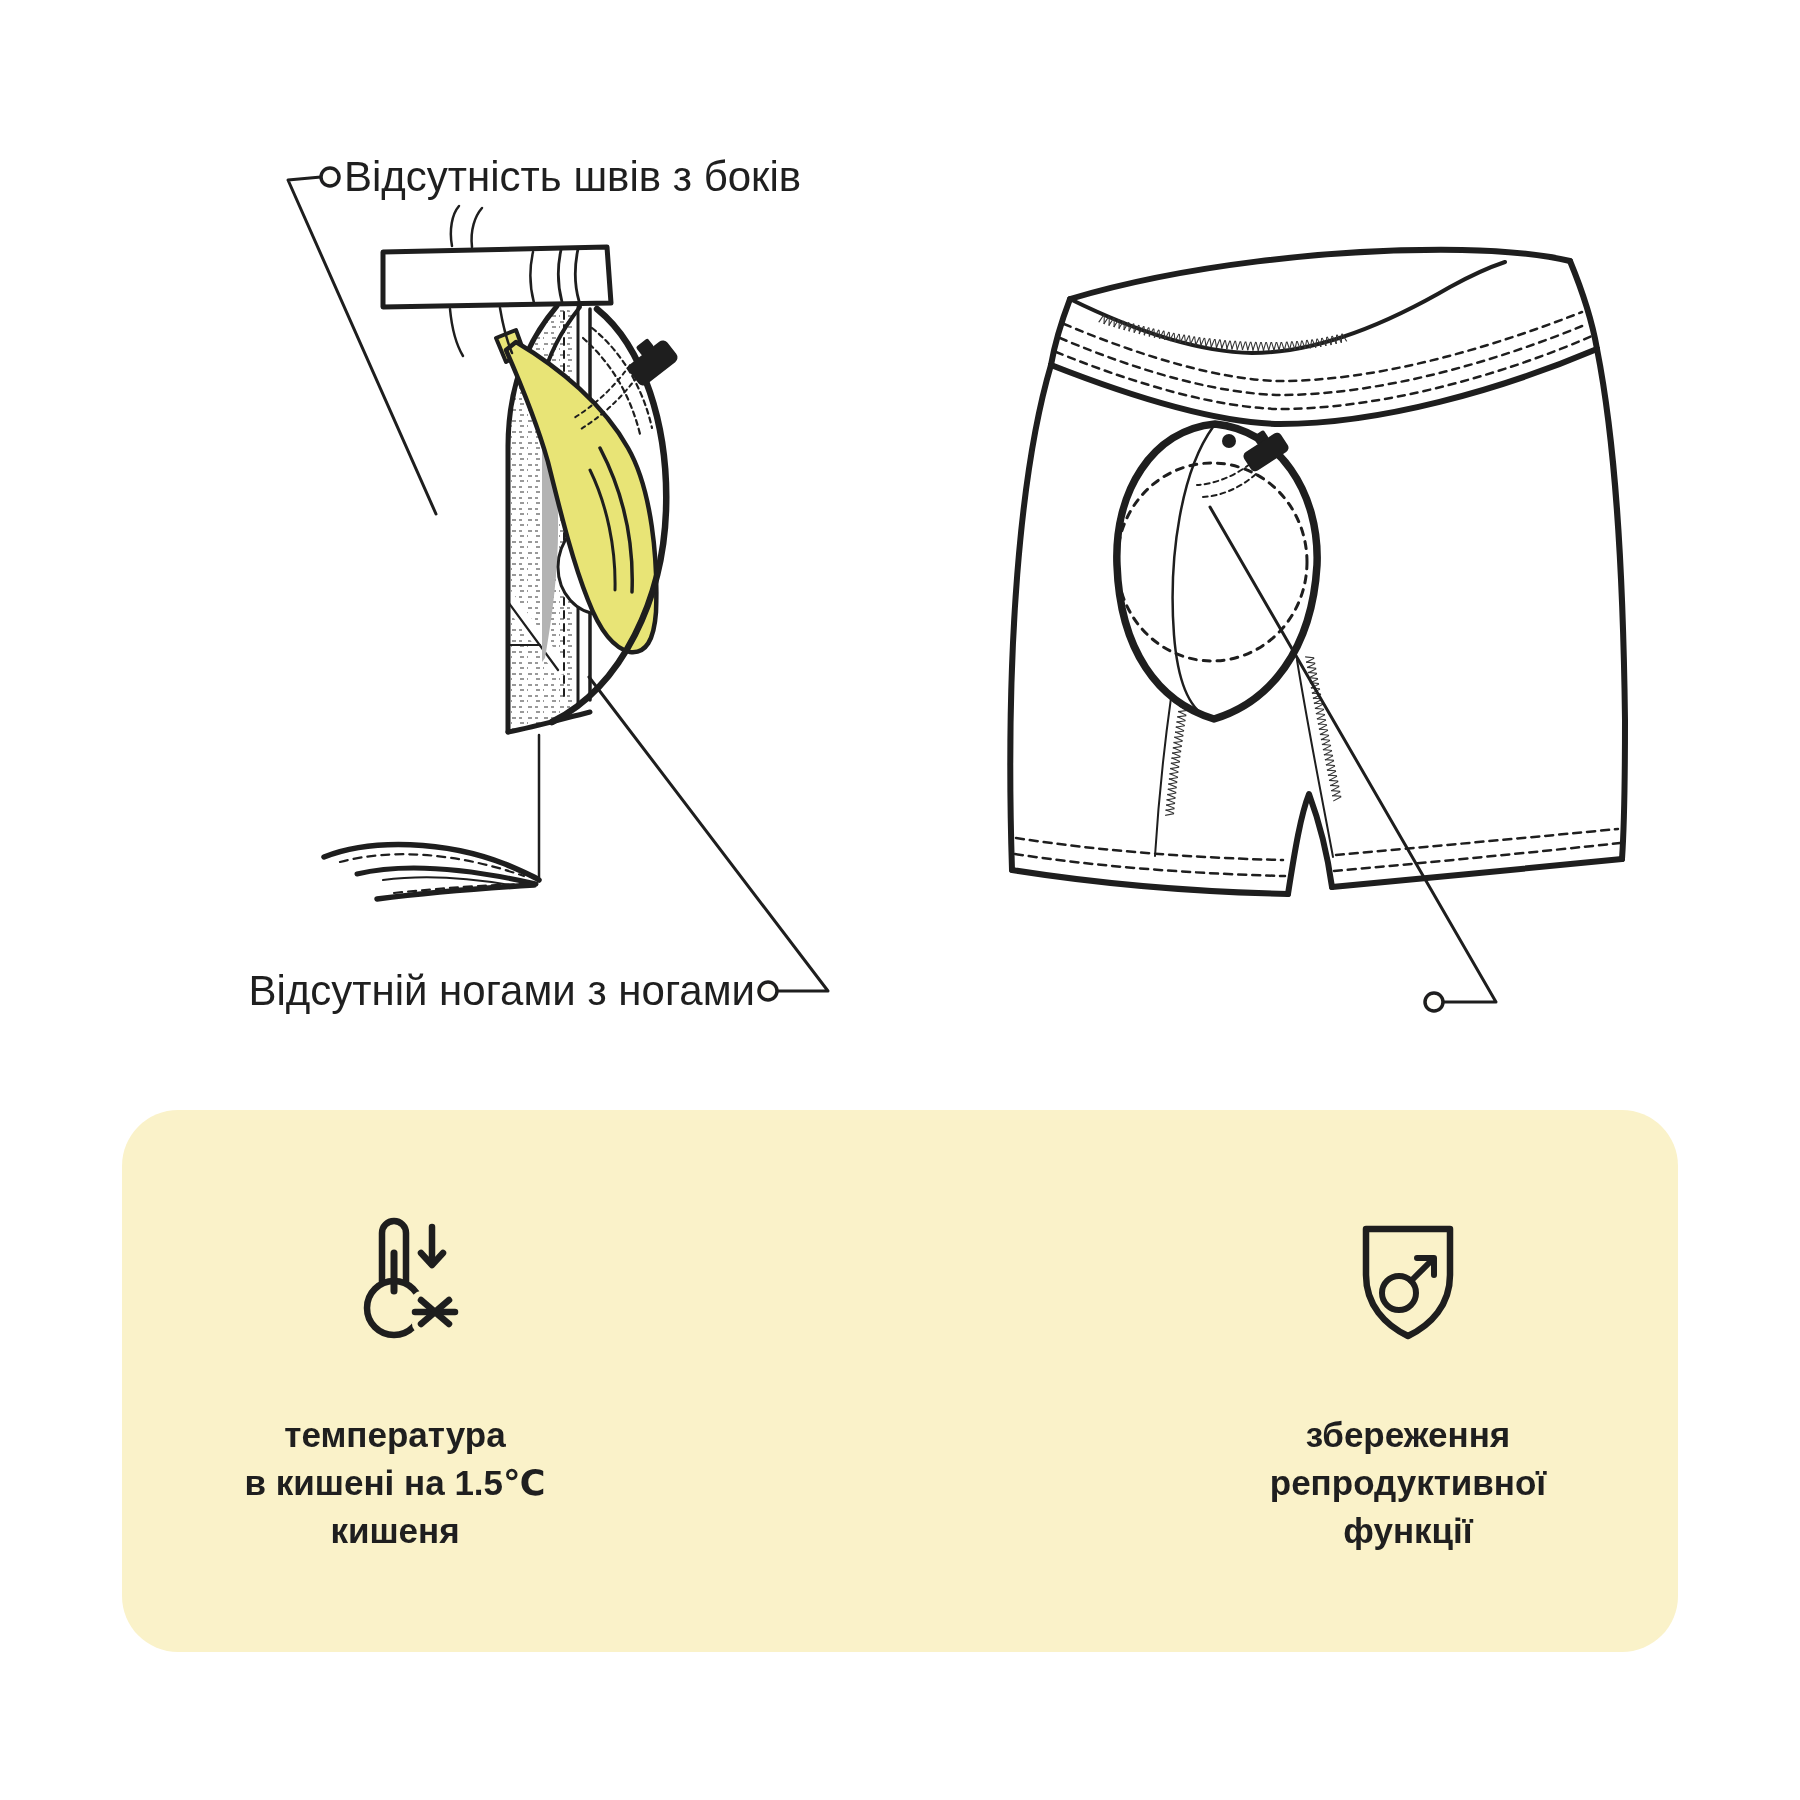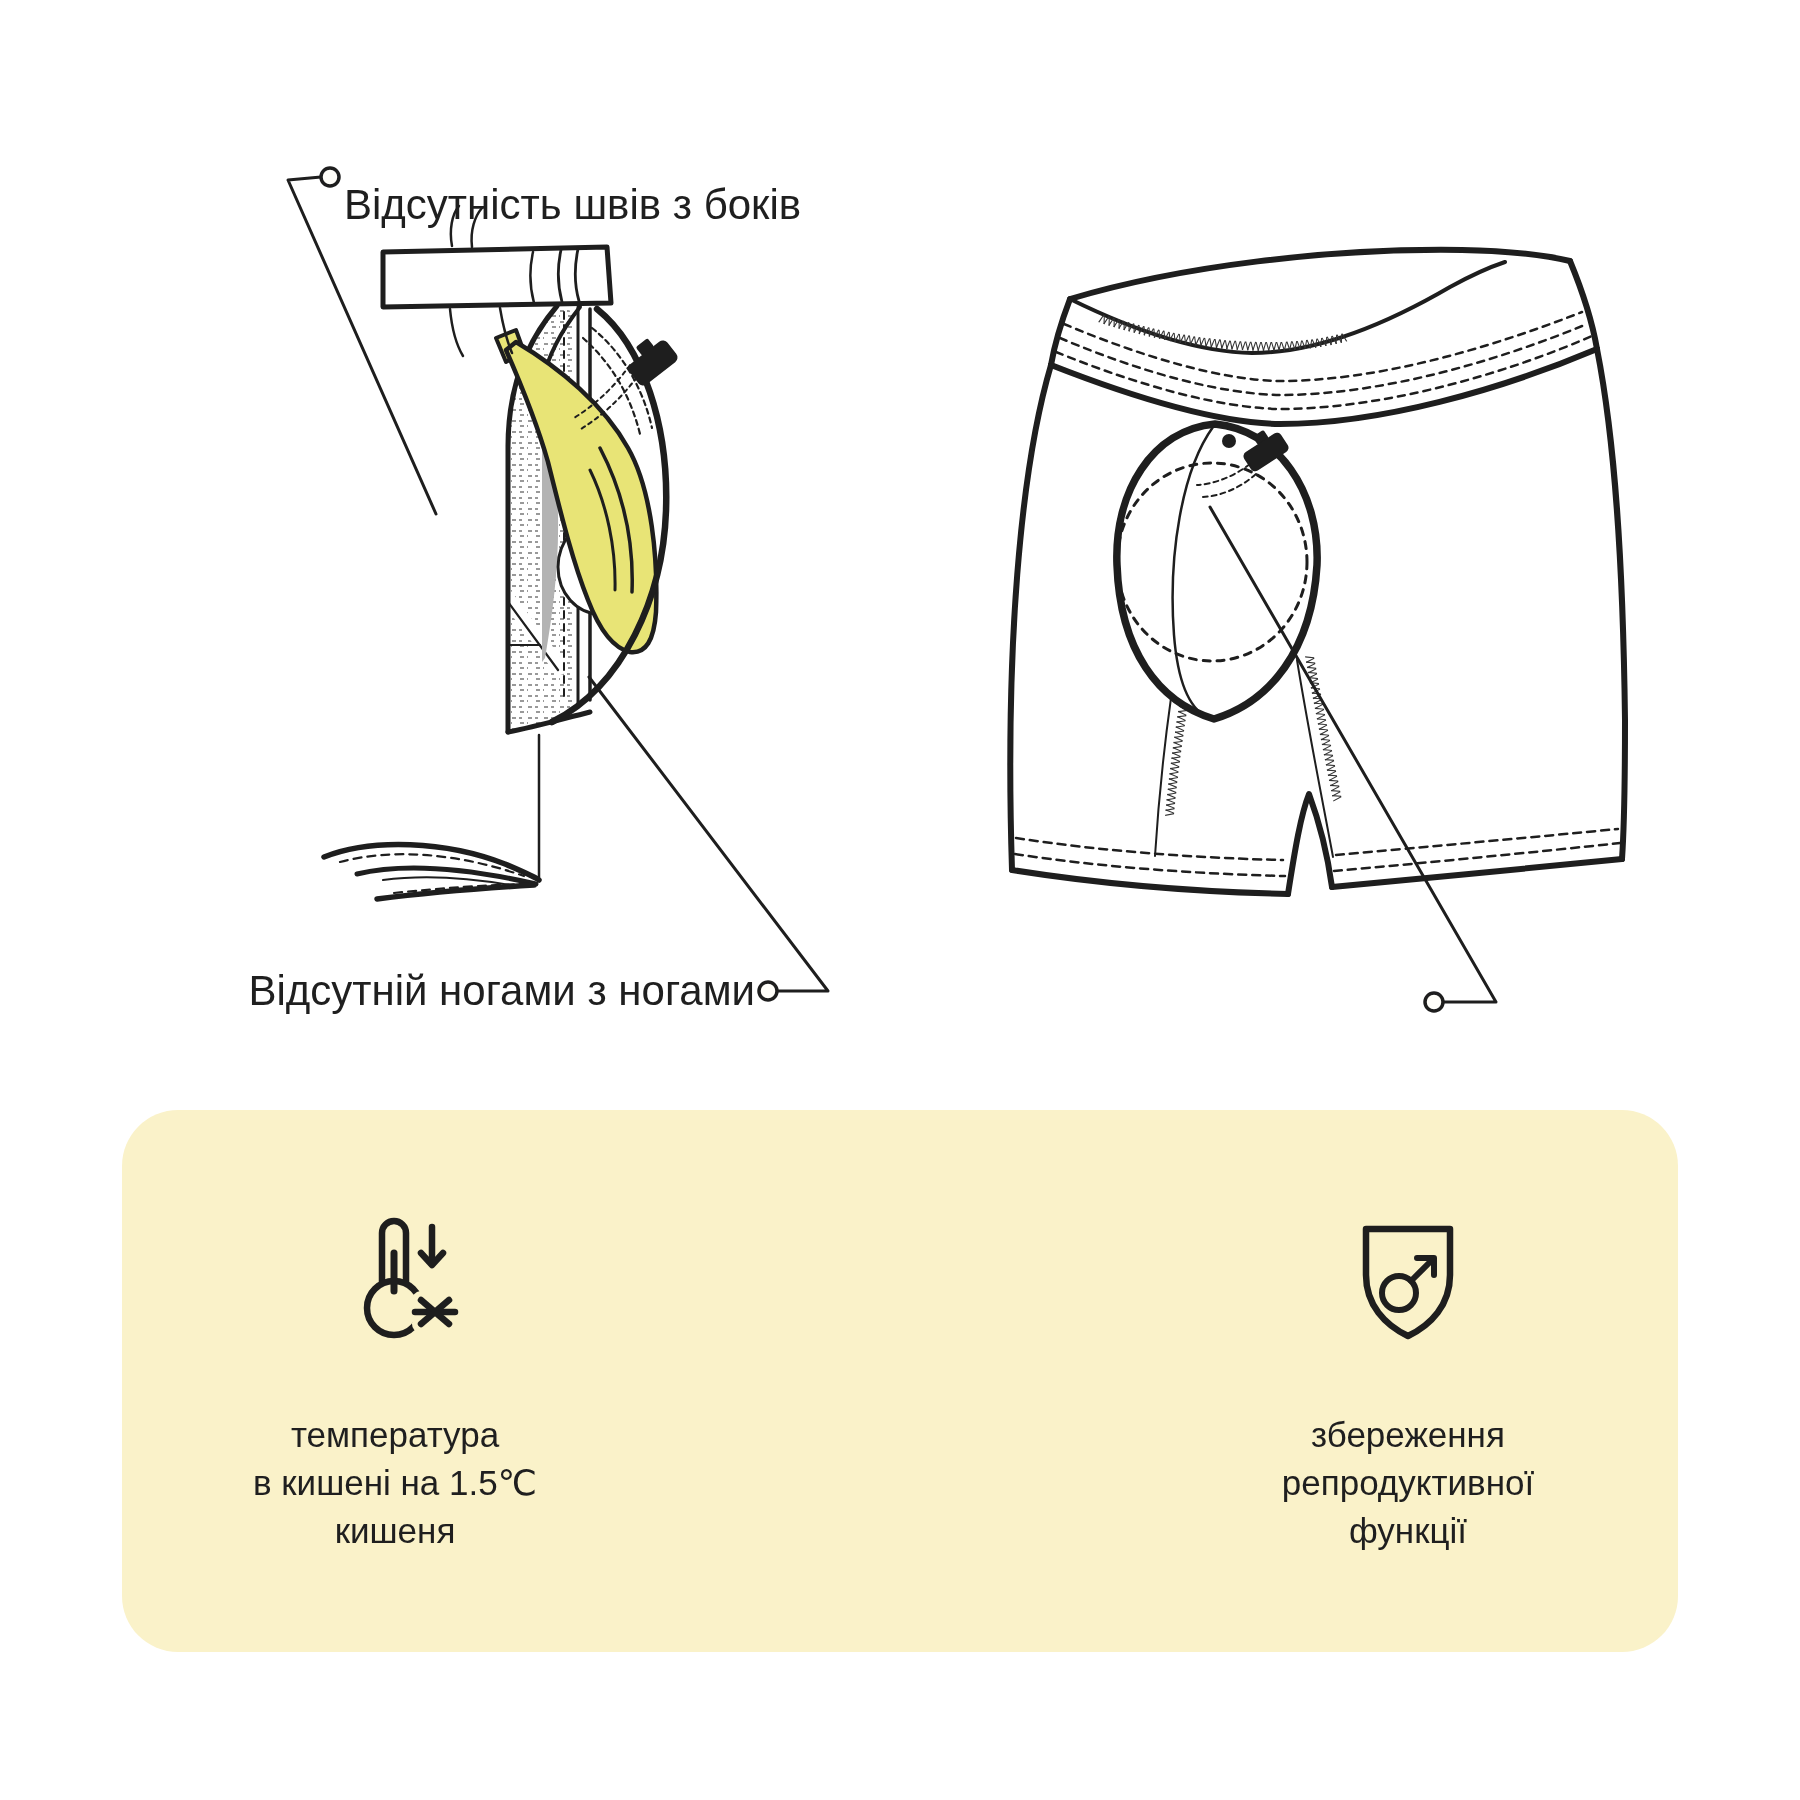--- a/index.html
+++ b/index.html
@@ -21,21 +21,21 @@
     white-space:nowrap;
   }
   .panel{
     position:absolute;left:122px;top:1110px;width:1556px;height:542px;
     background:var(--panel-bg);border-radius:56px;
   }
   .feature-col{position:absolute;top:0;width:520px;height:100%;text-align:center;}
   .feature-col .icon-box{margin-top:103px;height:132px;}
   .feature-col .icon-box svg{display:inline-block;}
   .feature-text{
-    margin-top:66px;font-size:35px;line-height:48px;font-weight:400;color:var(--text);
+    margin-top:66px;font-size:35px;line-height:48px;font-weight:700;color:var(--text);
   }
   .ico{stroke:var(--ink);stroke-width:6.5;fill:none;stroke-linecap:round;stroke-linejoin:round;}
 </style>
 </head>
 <body>
 
 <div class="stage">
 
   <svg class="diagram" width="1800" height="1800" viewBox="0 0 1800 1800">
     <defs>
@@ -183,21 +183,21 @@
       <path d="M777,991 L828,991 L589,677"></path>
       <path d="M1443,1002 L1496,1002 L1210,507"></path>
     </g>
     <g fill="#FFFEF9" stroke="var(--ink)" stroke-width="3.5">
       <circle cx="330" cy="177" r="9"></circle>
       <circle cx="768" cy="991" r="9"></circle>
       <circle cx="1434" cy="1002" r="9"></circle>
     </g>
   </svg>
 
-  <div class="callout" style="left:344px;top:152px;margin-top:28px;">Відсутність швів з боків</div>
+  <div class="callout" style="left:344px;top:152px;">Відсутність швів з боків</div>
 
   <div class="callout" style="right:1045px;top:966px;">Відсутній ногами з ногами</div>
 
 
   <div class="panel">
 
     <div class="feature-col" style="left:13px;">
       <div class="icon-box">
         <svg width="132" height="132" viewBox="0 0 132 132">
           <g class="ico">

